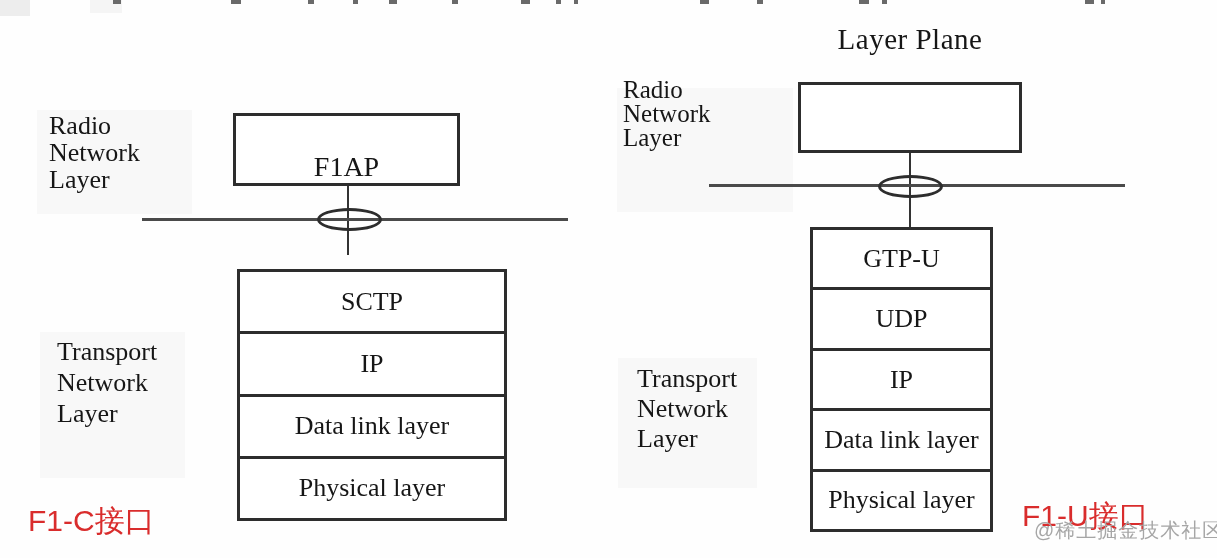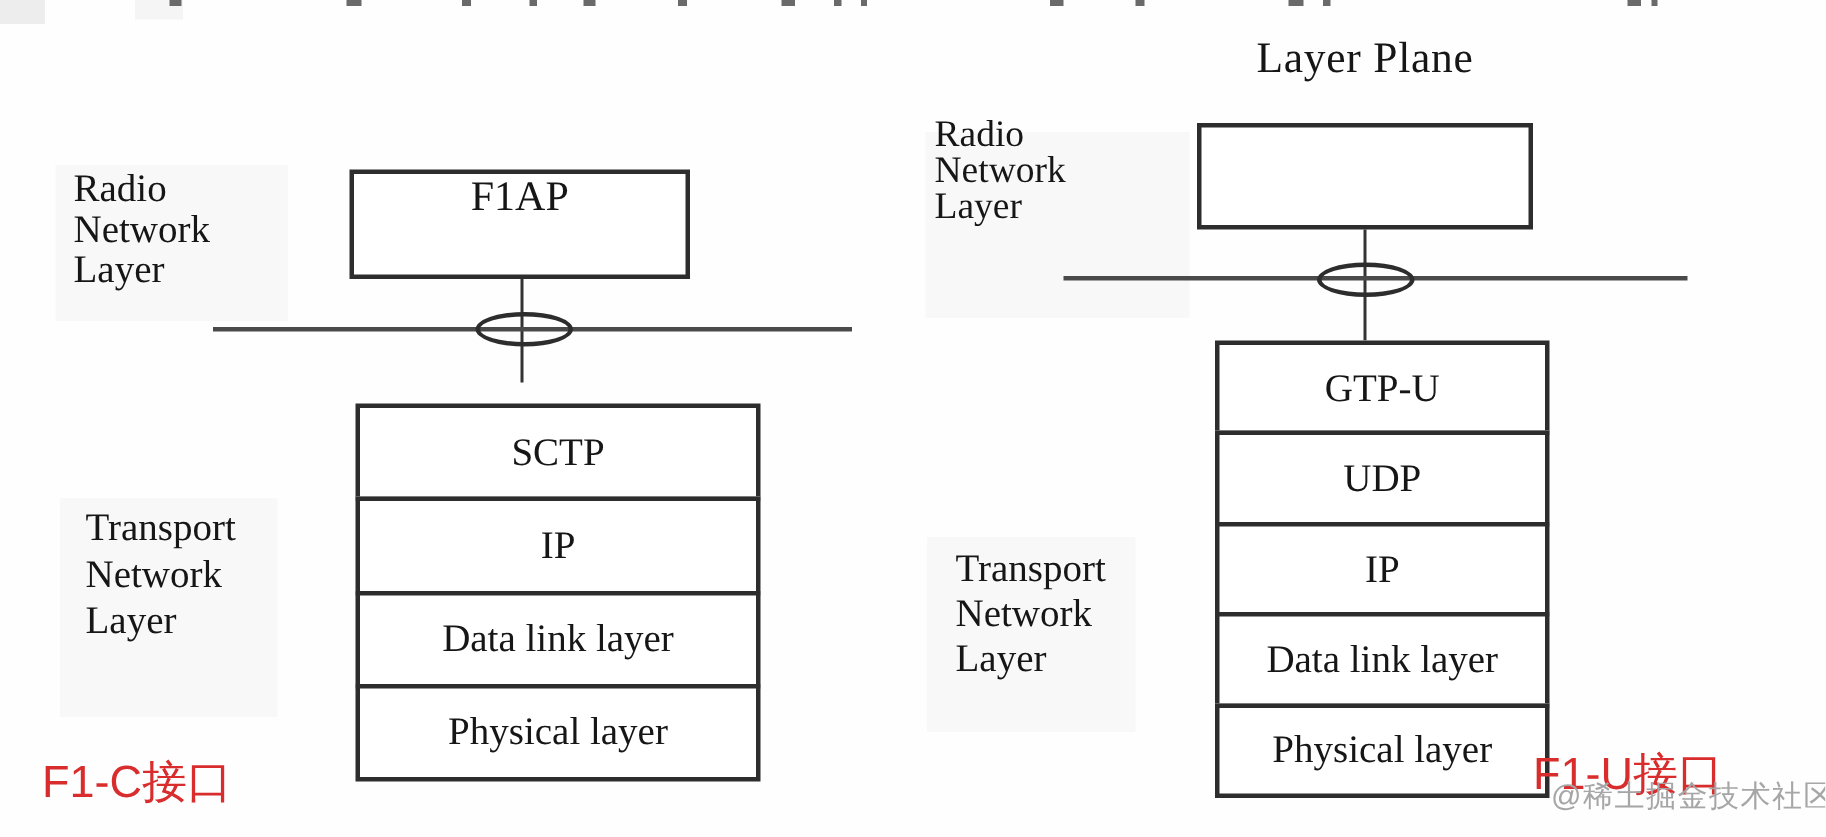--- a/index.html
+++ b/index.html
@@ -6,21 +6,21 @@
   .canvas{
     position:relative;width:1217px;height:558px;background:#fefefe;overflow:hidden;
     font-family:"Liberation Serif","DejaVu Serif",serif;color:#161616;
   }
   .abs{position:absolute;}
   .title{font-size:29px;text-align:center;letter-spacing:.5px;}
   .side-label{font-size:26px;line-height:27px;white-space:nowrap;}
   .label-bg{background:#f8f8f8;}
   .proto-box{
     border:3px solid #2d2d2d;background:#ffffff;box-sizing:border-box;
-    display:flex;align-items:flex-start;justify-content:center;font-size:26px;
+    display:flex;align-items:flex-end;justify-content:center;font-size:26px;
   }
   .stack{display:flex;flex-direction:column;}
   .stack .row{
     flex:1;border:3px solid #2d2d2d;background:#fff;box-sizing:border-box;
     display:flex;align-items:center;justify-content:center;font-size:26px;
   }
   .stack .row + .row{margin-top:-3px;}
   .hline{background:#4a4a4a;height:3px;}
   .vline{background:#333333;width:2px;}
   .ellipse{
@@ -104,21 +104,21 @@
   </div>
 
   <div class="abs proto-box" style="left:798px;top:82px;width:224px;height:71px;">
     <span></span>
   </div>
 
   <div class="abs vline" style="left:909px;top:153px;height:74px;"></div>
   <div class="abs hline" style="left:709px;top:184px;width:416px;"></div>
   <div class="abs ellipse" style="left:878px;top:175px;width:65px;height:23px;"></div>
 
-  <div class="abs stack" style="left:810px;top:227px;width:223px;height:305px;">
+  <div class="abs stack" style="left:810px;top:227px;width:183px;height:305px;">
     <div class="row">GTP-U</div>
     <div class="row">UDP</div>
     <div class="row">IP</div>
     <div class="row">Data link layer</div>
     <div class="row">Physical layer</div>
   </div>
 
   <div class="abs label-bg" style="left:618px;top:358px;width:139px;height:130px;"></div>
   <div class="abs side-label" style="left:637px;top:364px;line-height:30px;">
     <div>Transport</div>

